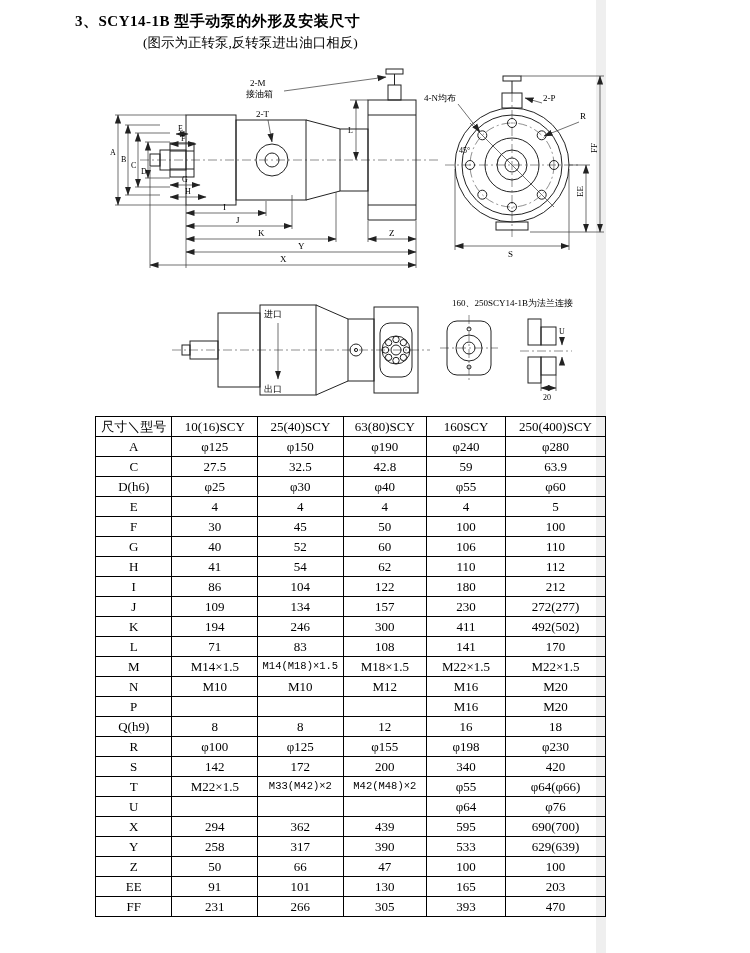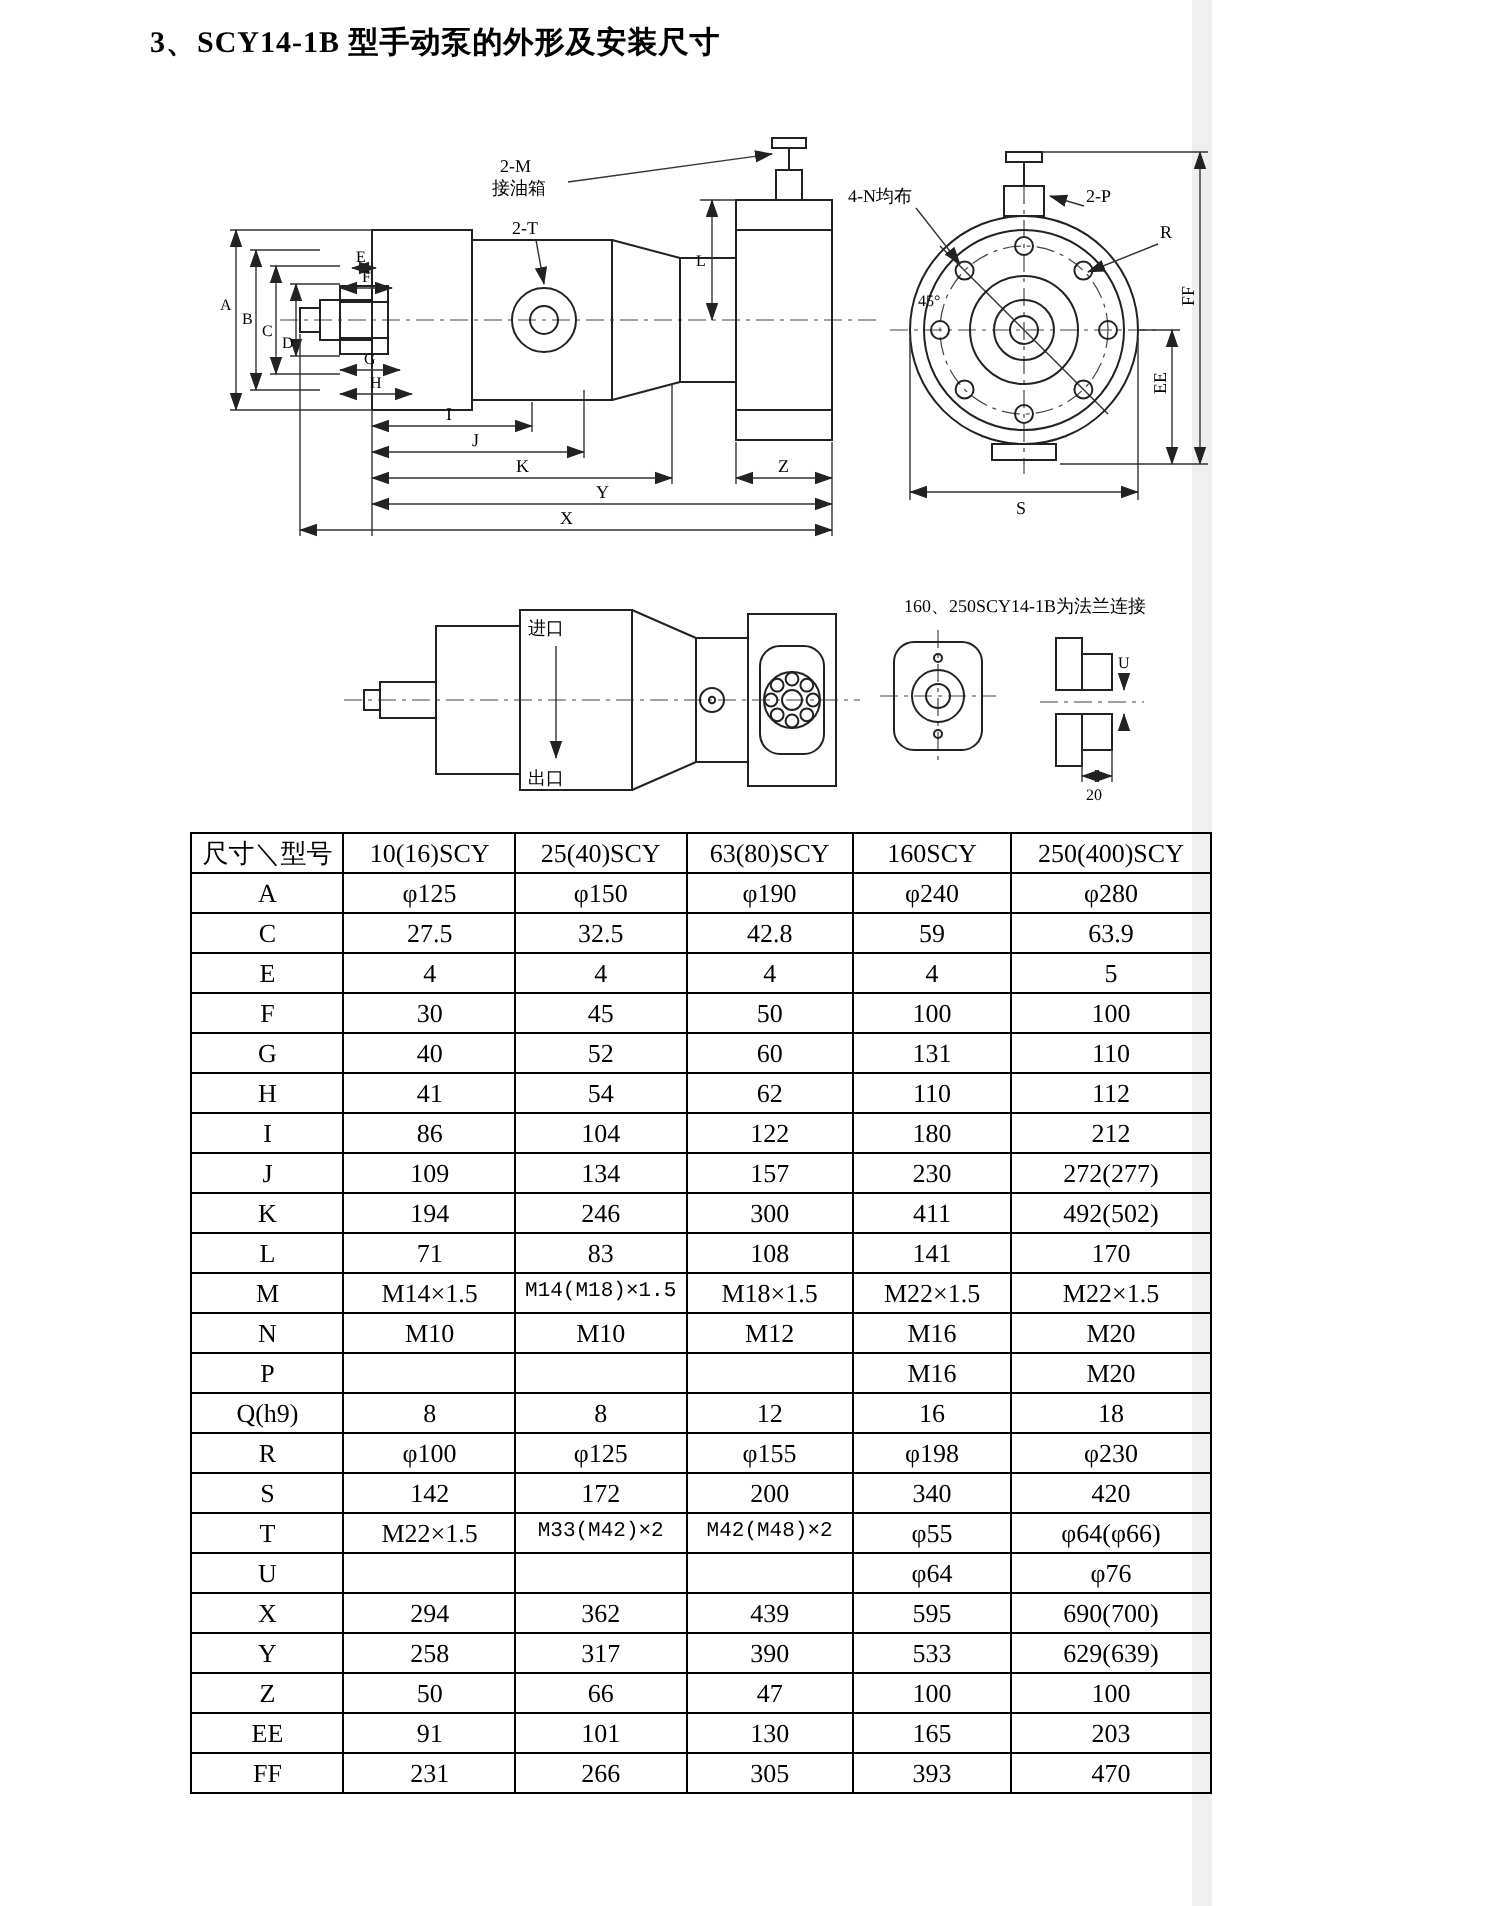--- a/index.html
+++ b/index.html
@@ -30,20 +30,21 @@
   }
   table.dims .s { font-size:10.5px;font-family:Liberation Mono, monospace; }
 </style>
 </head>
 <body>
 
 <div class="paper">
   <div class="edge-strip"></div>
 
   <div class="doc-title">3、SCY14-1B 型手动泵的外形及安装尺寸</div>
+  <div class="doc-subtitle">(图示为正转泵,反转泵进出油口相反)</div>
 
   <svg class="drawing" width="750" height="362" viewBox="0 0 750 362">
     <defs>
       <marker id="ar" markerWidth="9" markerHeight="9" refX="8.5" refY="4.5" orient="auto-start-reverse" markerUnits="userSpaceOnUse">
         <path d="M0,1.4 L9,4.5 L0,7.6 Z" fill="#222"></path>
       </marker>
       <pattern id="hatch" width="5" height="5" patternTransform="rotate(45)" patternUnits="userSpaceOnUse">
         <line x1="0" y1="0" x2="0" y2="5" stroke="#555" stroke-width="0.7"></line>
       </pattern>
     </defs>
@@ -287,41 +288,49 @@
         </tr>
         <tr>
           <th>C</th>
           <td>27.5</td>
           <td>32.5</td>
           <td>42.8</td>
           <td>59</td>
           <td>63.9</td>
         </tr>
         <tr>
+          <th>D(h6)</th>
+          <td>φ25</td>
+          <td>φ30</td>
+          <td>φ40</td>
+          <td>φ55</td>
+          <td>φ60</td>
+        </tr>
+        <tr>
           <th>E</th>
           <td>4</td>
           <td>4</td>
           <td>4</td>
           <td>4</td>
           <td>5</td>
         </tr>
         <tr>
           <th>F</th>
           <td>30</td>
           <td>45</td>
           <td>50</td>
           <td>100</td>
           <td>100</td>
         </tr>
         <tr>
           <th>G</th>
           <td>40</td>
           <td>52</td>
           <td>60</td>
-          <td>131</td>
+          <td>106</td>
           <td>110</td>
         </tr>
         <tr>
           <th>H</th>
           <td>41</td>
           <td>54</td>
           <td>62</td>
           <td>110</td>
           <td>112</td>
         </tr>

